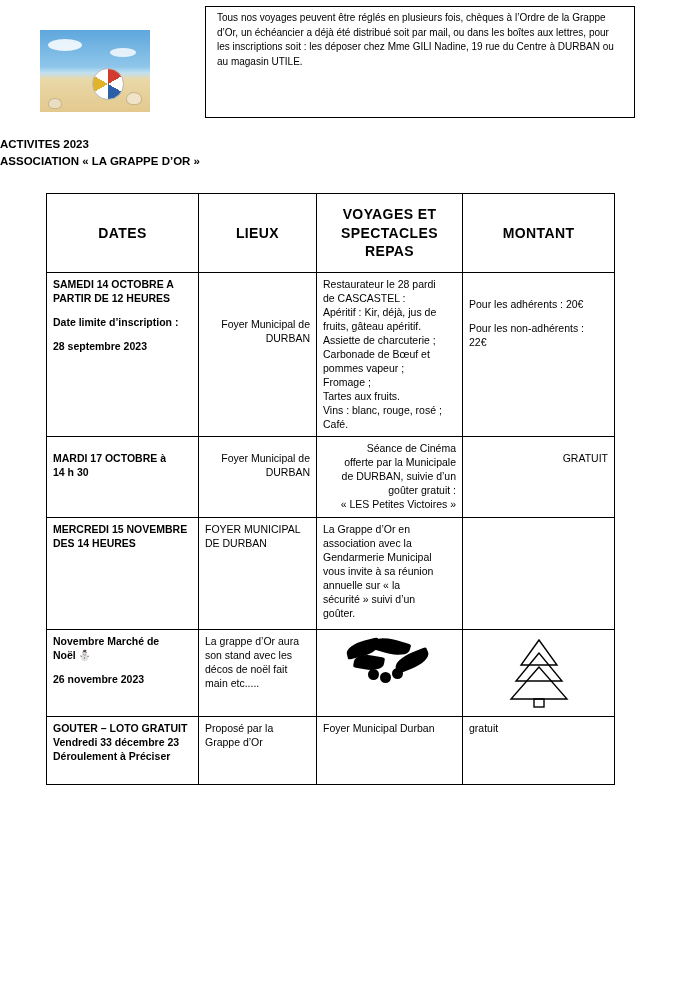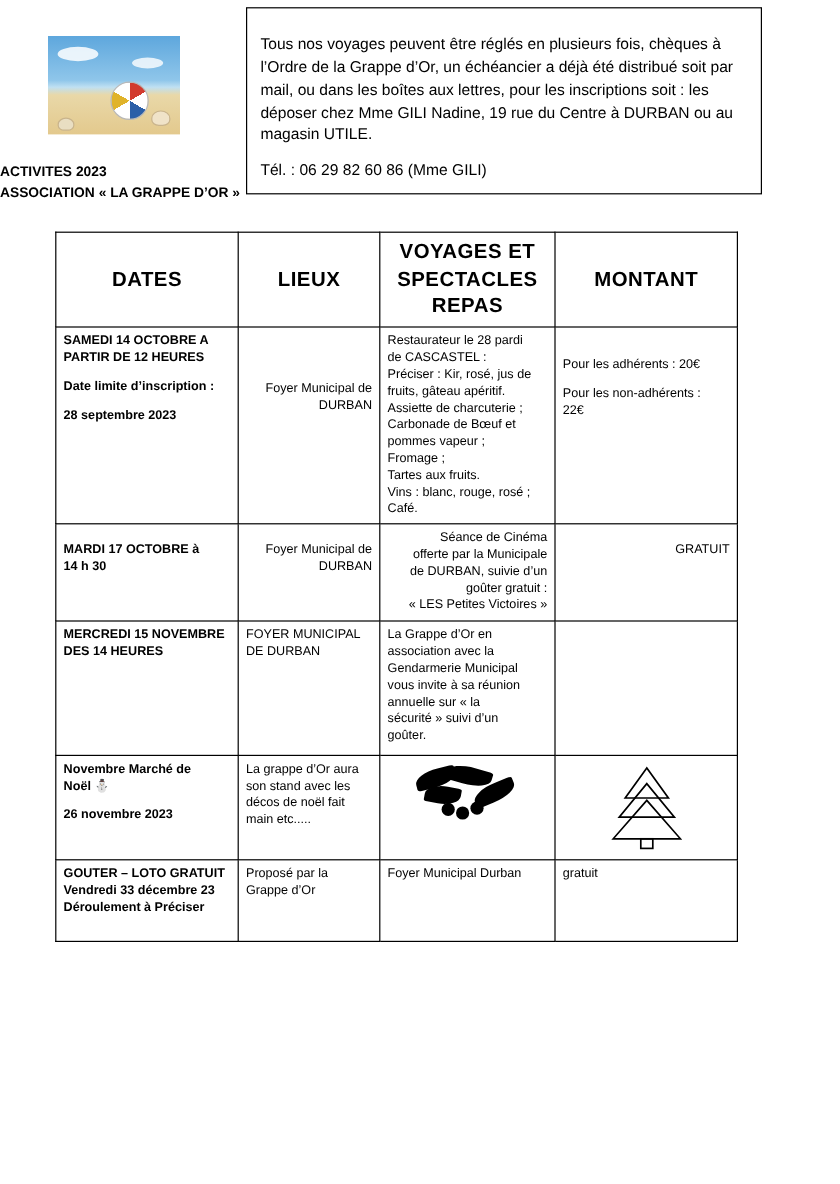--- a/index.html
+++ b/index.html
@@ -77,22 +77,22 @@
     border: 1px solid #c9b48c;
     border-radius: 50% 50% 40% 40%;
     left: 8px; top: 68px;
   }
 
   .notice-box {
     margin-left: 55px;
     border: 1px solid #000000;
     width: 430px;
     box-sizing: border-box;
-    padding: 21px 11px 9px 11px;
-    font-size: 13px;
+    padding: 4px 11px 9px 11px;
+    font-size: 10px;
     line-height: 1.45;
     min-height: 112px;
   }
   .notice-box p {
     margin: 0 0 11px 0;
   }
   .notice-box p:last-child { margin-bottom: 0; }
 
   
   .title-block {
@@ -120,21 +120,21 @@
   table.activities td, table.activities th {
     border: 1px solid #000000;
     vertical-align: top;
     padding: 5px 6px;
     font-size: 10.5px;
     line-height: 1.33;
   }
   table.activities thead th {
     text-align: center;
     vertical-align: middle;
-    font-size: 17px;
+    font-size: 14px;
     font-weight: bold;
     height: 68px;
     letter-spacing: .4px;
   }
   col.c-dates { width: 152px; }
   col.c-lieux { width: 118px; }
   col.c-voyages { width: 146px; }
   col.c-montant { width: 152px; }
 
   td.dates {
@@ -182,21 +182,20 @@
   <div class="beach-photo">
     <div class="cloud1"></div>
     <div class="cloud2"></div>
     <div class="ball"></div>
     <div class="shell"></div>
     <div class="shell2"></div>
   </div>
 
   <div class="notice-box">
     <p>Tous nos voyages peuvent être réglés en plusieurs fois, chèques à l’Ordre de la Grappe d’Or, un échéancier a déjà été distribué soit par mail, ou dans les boîtes aux lettres, pour les inscriptions soit : les déposer chez Mme GILI Nadine, 19 rue du Centre à DURBAN ou au magasin UTILE.</p>
-    <p>Tél. : 06 29 82 60 86 (Mme GILI)</p>
   </div>
 </div>
 
 <div class="title-block">
   <div>ACTIVITES 2023</div>
   <div>ASSOCIATION « LA GRAPPE D’OR »</div>
 </div>
 
 <div class="table-wrap">
   <table class="activities">
@@ -233,21 +232,21 @@
           <span class="spacer-line"></span>
           <span class="spacer-line"></span>
           <span class="spacer-line"></span>
           <span class="spacer-line"></span>
           <span class="cell-line">Foyer Municipal de</span>
           <span class="cell-line">DURBAN</span>
         </td>
         <td>
           <span class="cell-line">Restaurateur le 28 pardi</span>
           <span class="cell-line">de CASCASTEL :</span>
-          <span class="cell-line">Préciser : Kir, rosé, jus de</span>
+          <span class="cell-line">Apéritif : Kir, déjà, jus de</span>
           <span class="cell-line">fruits, gâteau apéritif.</span>
           <span class="cell-line">Assiette de charcuterie ;</span>
           <span class="cell-line">Carbonade de Bœuf et</span>
           <span class="cell-line">pommes vapeur ;</span>
           <span class="cell-line">Fromage ;</span>
           <span class="cell-line">Tartes aux fruits.</span>
           <span class="cell-line">Vins : blanc, rouge, rosé ;</span>
           <span class="cell-line">Café.</span>
         </td>
         <td>

